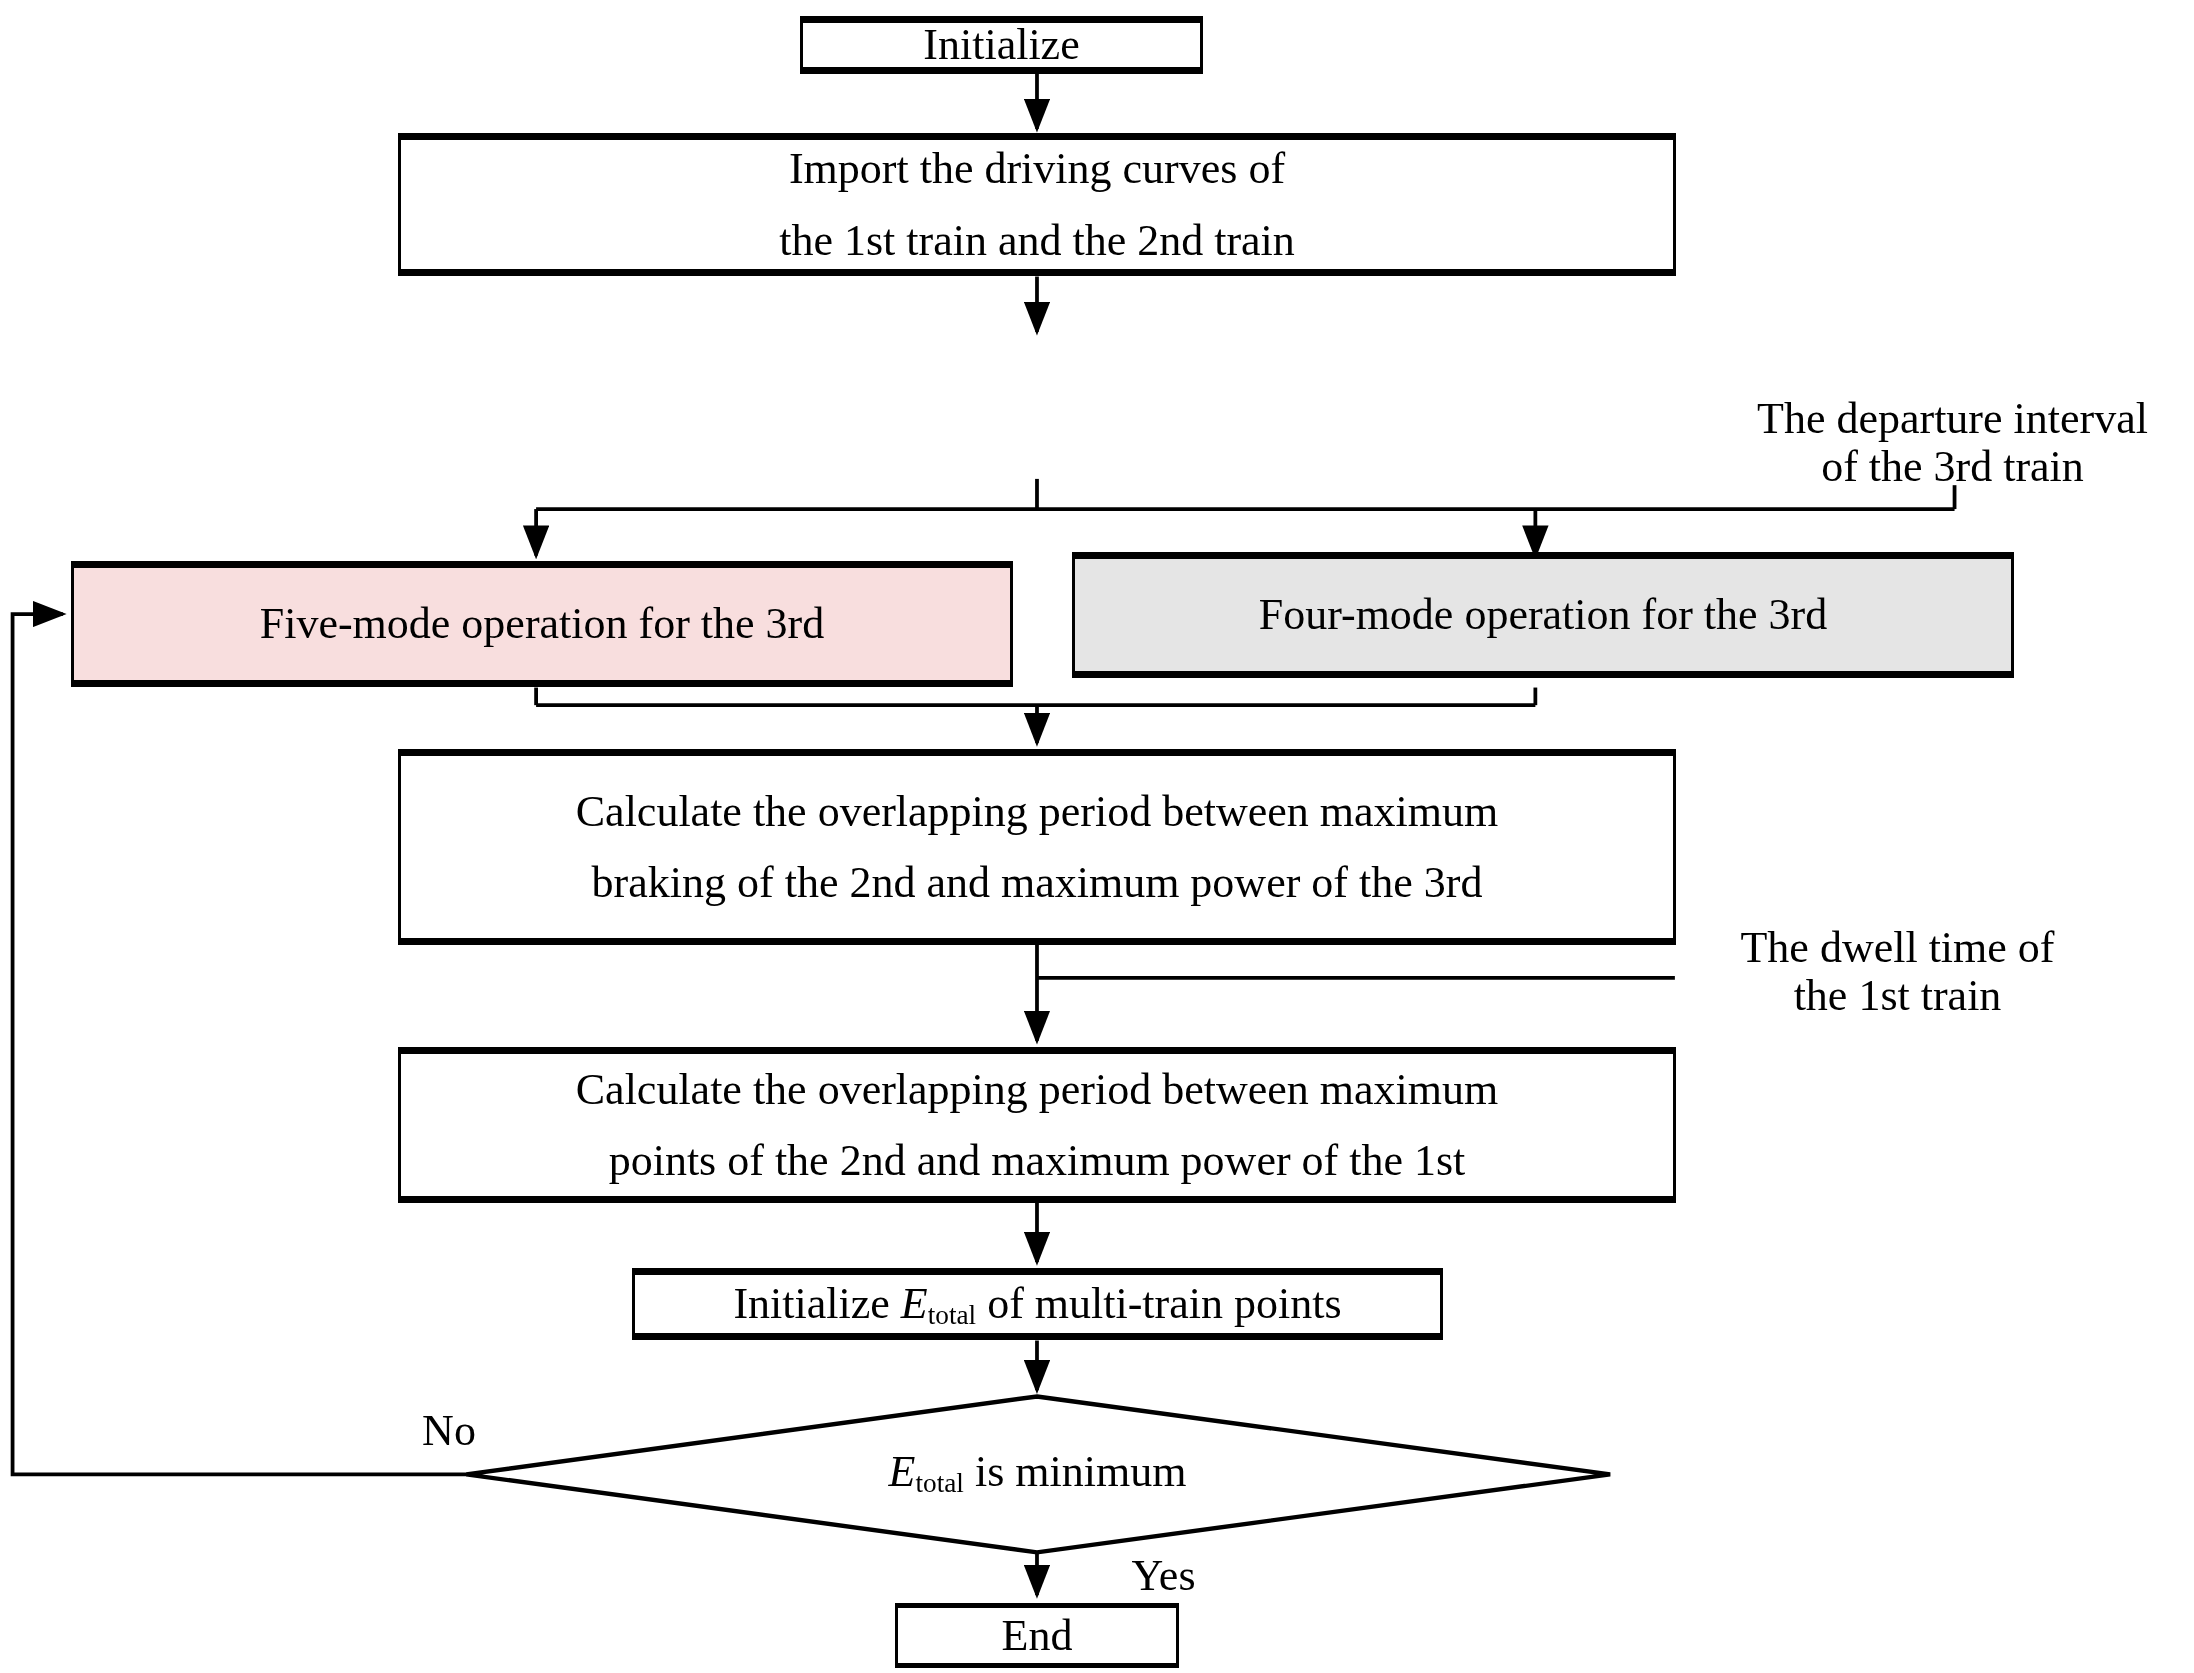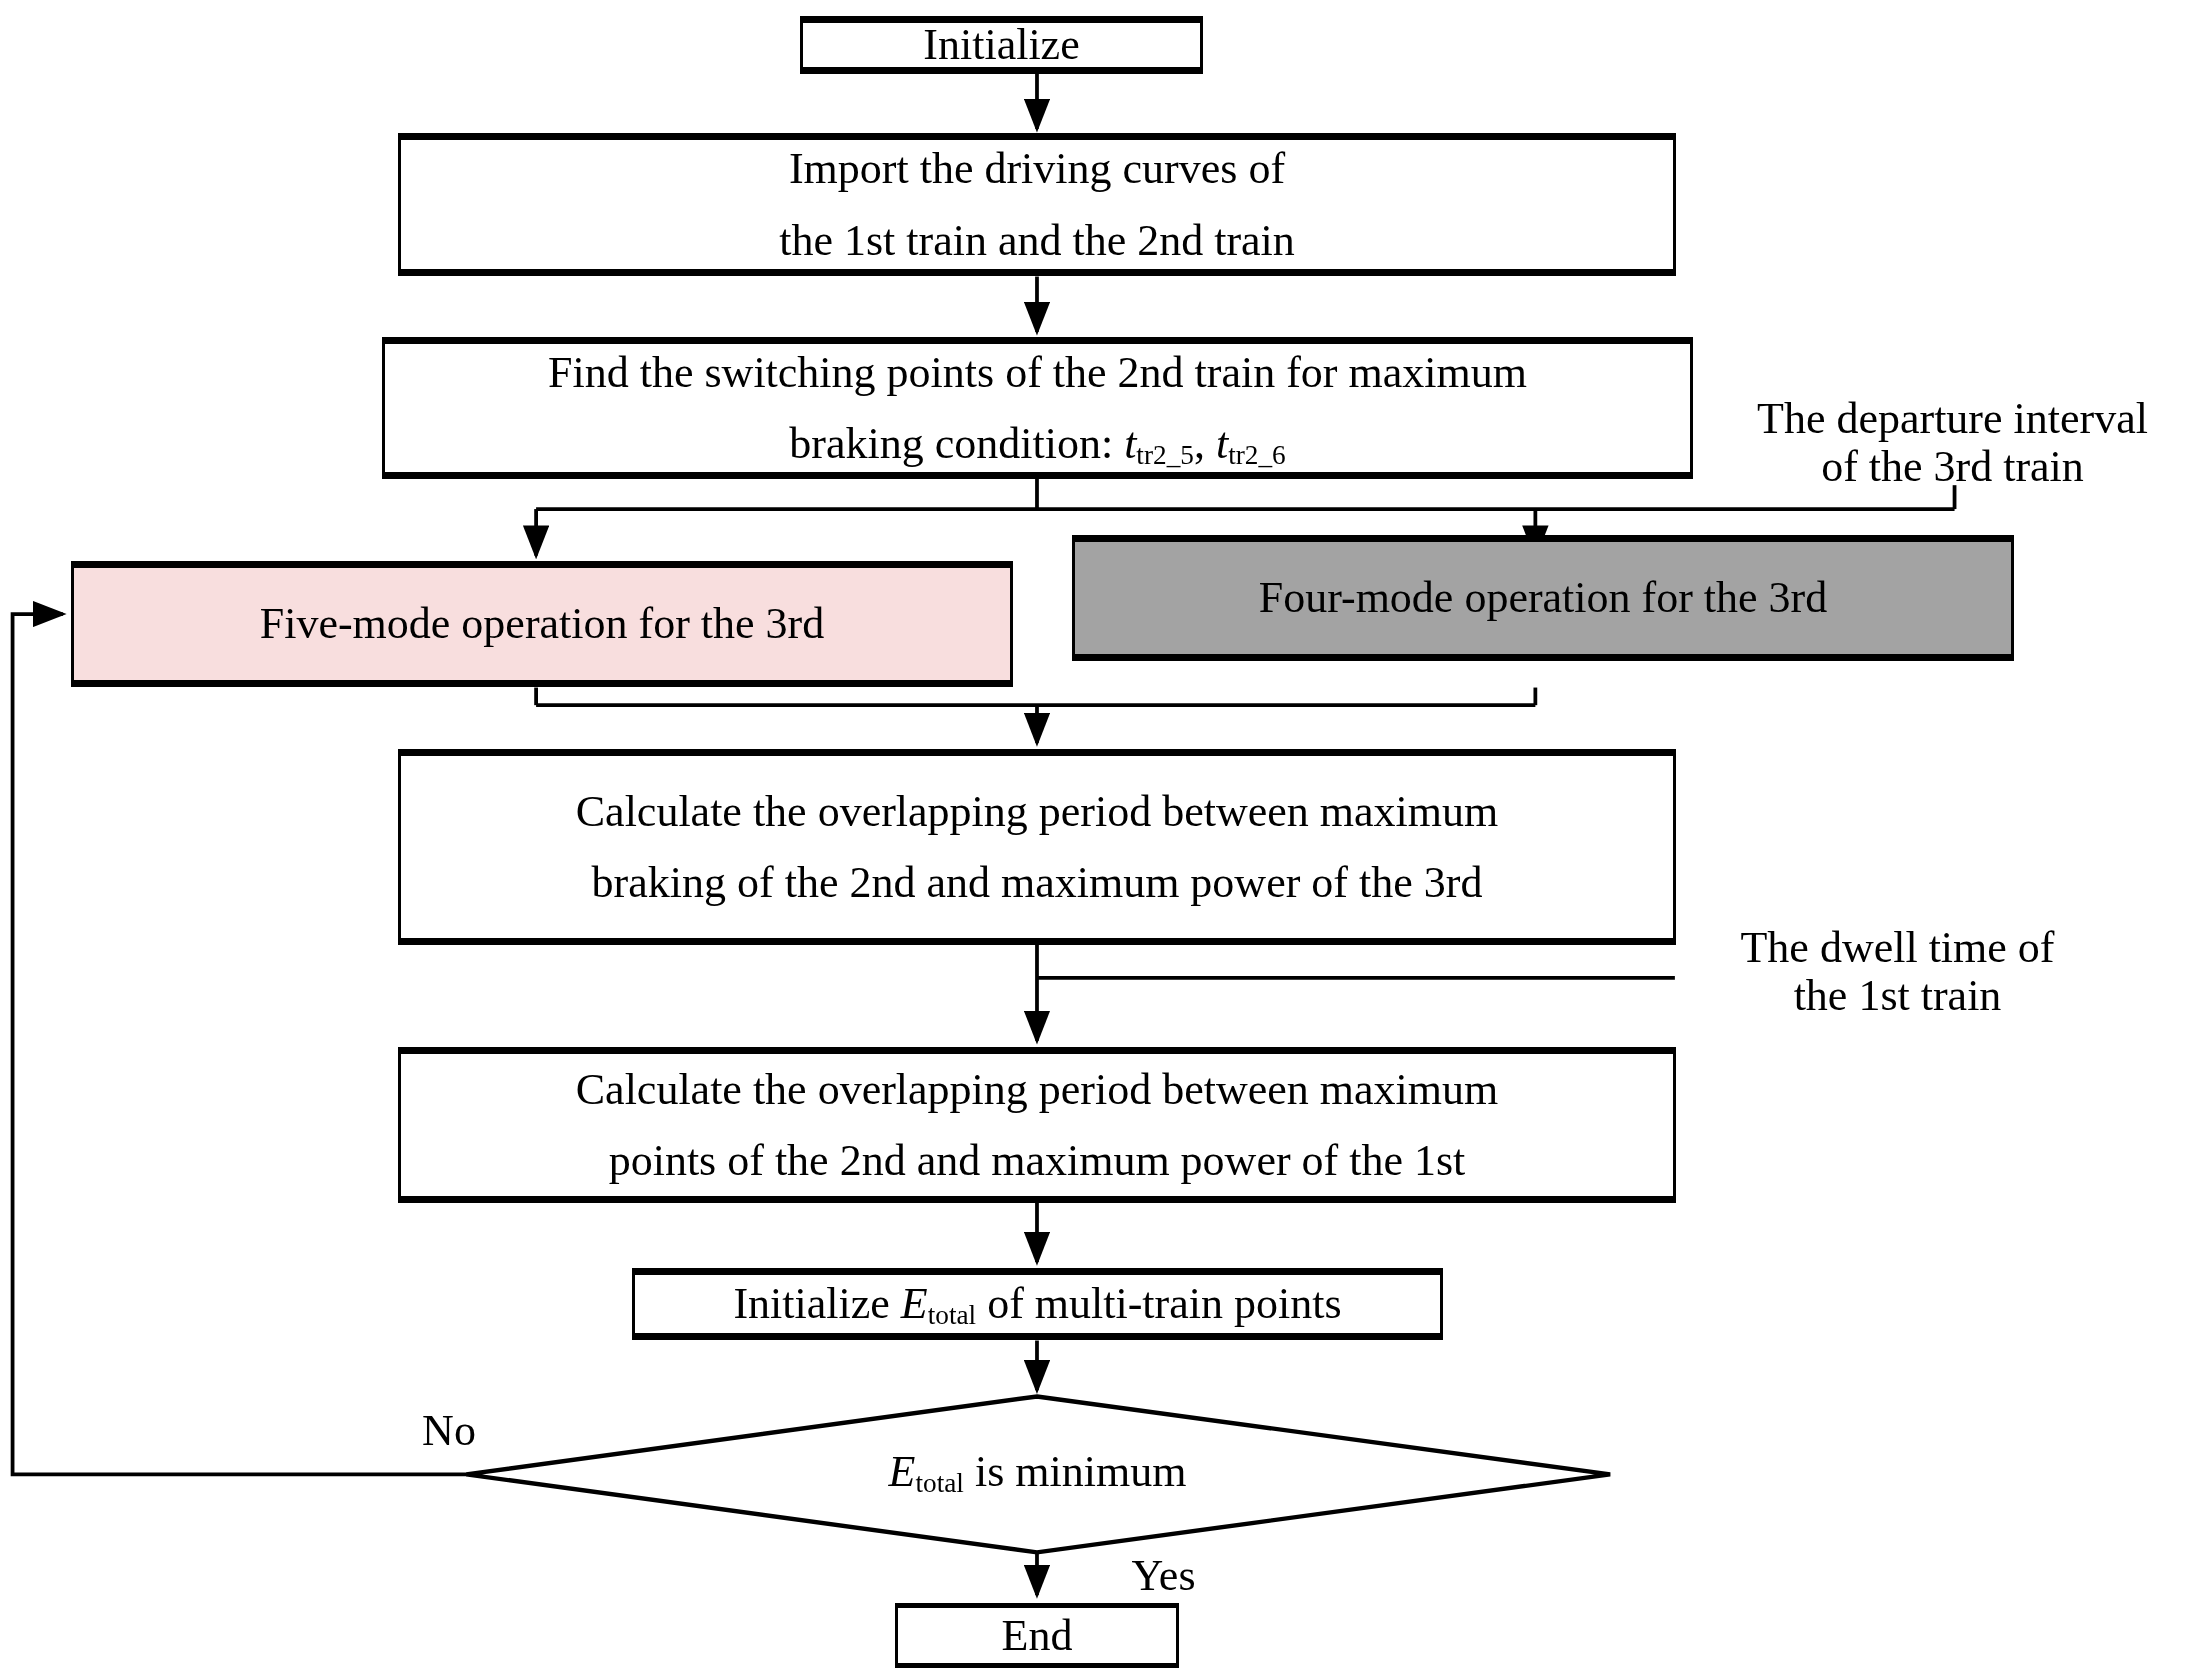--- a/index.html
+++ b/index.html
@@ -91,30 +91,26 @@
 
   <div class="node" style="left:800px; top:15.7px; width:403px; height:58px;">
     <span class="line">Initialize</span>
   </div>
 
   <div class="node" style="left:398px; top:133px; width:1278px; height:143px;">
     <span class="line">Import the driving curves of</span>
     <span class="line">the 1st train and the 2nd train</span>
   </div>
 
-  <div class="node" style="left:382px; top:337px; width:1311px; height:142px;">
-    <span class="line">Find the switching points of the 2nd train for maximum</span>
-    <span class="line"><span>braking condition: </span><span class="var">t</span><span class="sub">tr2_5</span><span>, </span><span class="var">t</span><span class="sub">tr2_6</span></span>
-  </div>
 
   <div class="node" style="left: 71px; top: 561px; width: 942px; height: 126px; background-color: rgb(248, 222, 222);">
     <span class="line">Five-mode operation for the 3rd</span>
   </div>
 
-  <div class="node" style="left: 1072px; top: 535px; width: 942px; height: 126px; background-color: #a3a3a3;">
+  <div class="node" style="left: 1072px; top: 552px; width: 942px; height: 126px; background-color: #e5e5e5;">
     <span class="line">Four-mode operation for the 3rd</span>
   </div>
 
   <div class="node" style="left:398px; top:749px; width:1278px; height:196px;">
     <span class="line">Calculate the  overlapping period between maximum</span>
     <span class="line">braking of the 2nd and maximum power of the 3rd</span>
   </div>
 
   <div class="node" style="left:398px; top:1047px; width:1278px; height:156px;">
     <span class="line">Calculate the  overlapping period between maximum</span>

